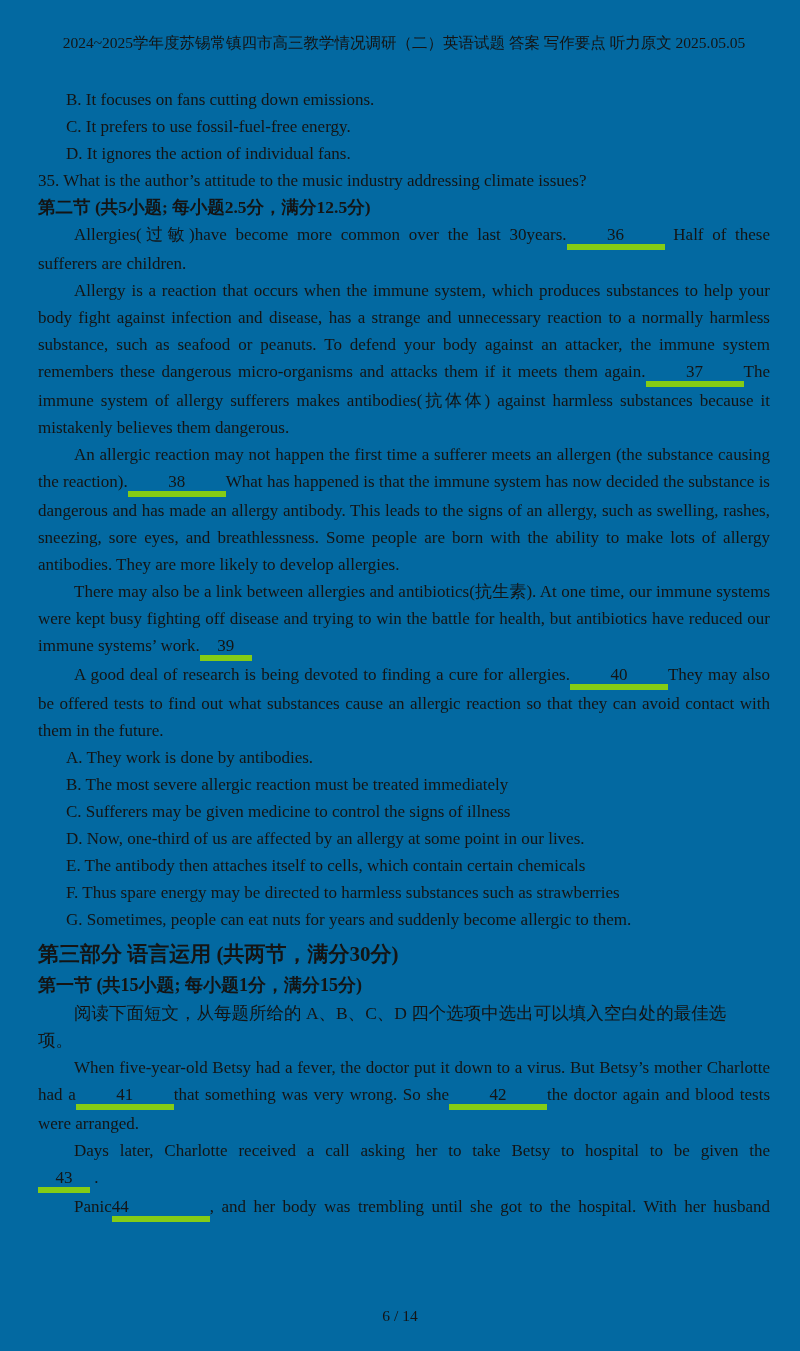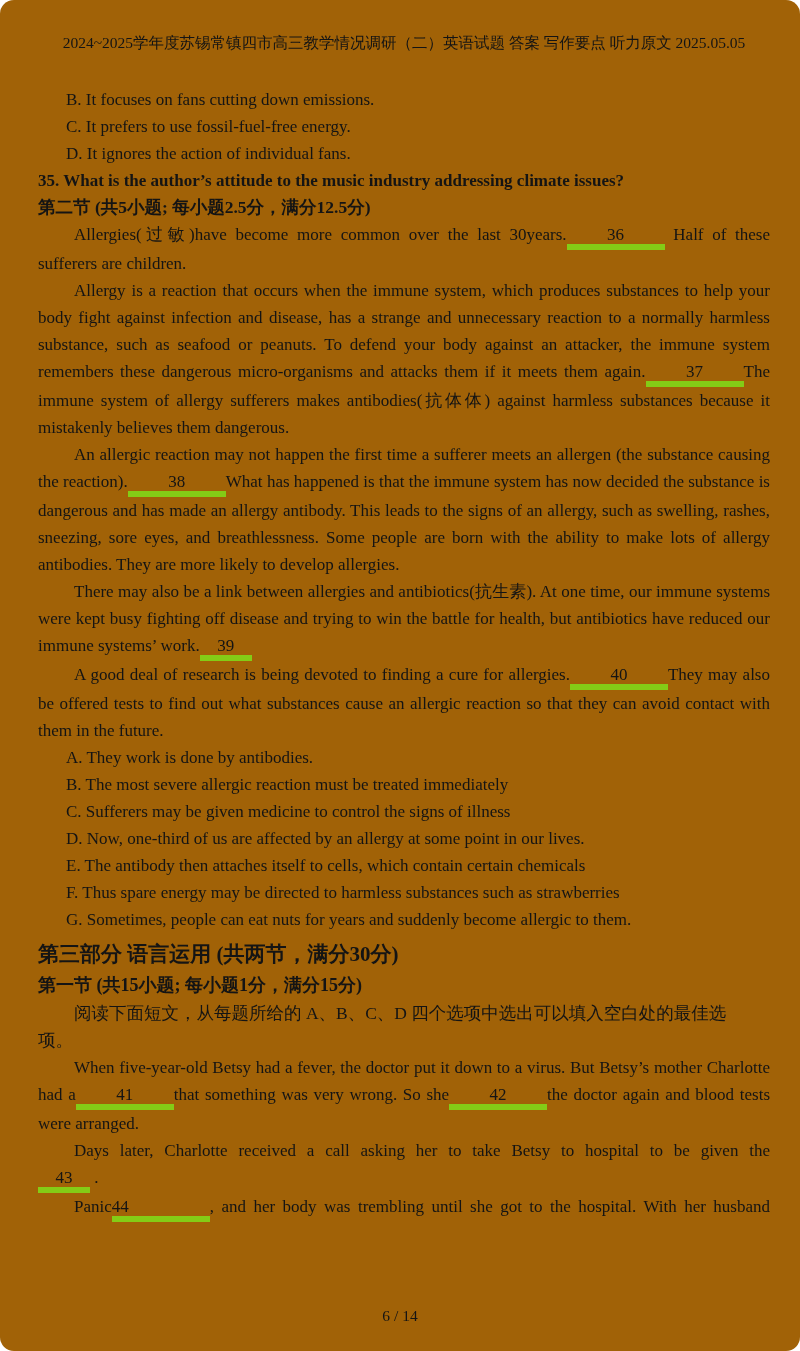--- a/index.html
+++ b/index.html
@@ -1,41 +1,40 @@
 <!DOCTYPE html>
 <html><head>
 <meta charset="utf-8">
 <style>
   html,body{margin:0;padding:0;background:#ffffff;}
   .page{
     position:relative;
     width:800px;height:1351px;
     box-sizing:border-box;
-    background:#a16207;
+    background:#0369a1;
     color:#141414;
     font-family:"Liberation Serif","DejaVu Serif",serif;
     padding:33px 30px 0 38px;
     overflow:hidden;
-    border-radius:14px;
   }
   .header{
     text-align:center;
     font-size:15.5px;
     line-height:20px;
     margin-bottom:33px;
     white-space:nowrap;
   }
   .doc-body{width:732px;margin-top:22px;}
   .blk{
     font-size:17px;
     line-height:27px;
     text-align:justify;
   }
   .opt{padding-left:28px;text-align:left;}
-  .question{text-align:left;font-weight:bold;}
+  .question{text-align:left;}
   .para{text-indent:36px;}
   .cont{text-align:left;}
   .stretch{text-align:justify;text-align-last:justify;}
   .cn-para{text-indent:36px;font-size:17.5px;}
   .cn-heading{font-weight:bold;font-size:17.5px;}
   .cn-heading-lg{font-weight:bold;font-size:21px;line-height:31px;padding-top:6px;}
   .cn-heading-md{font-weight:bold;font-size:18px;line-height:30px;}
   .choices{display:flex;padding-left:29px;text-align:left;}
   .choice{display:block;}
   .choice:nth-child(1){width:155px;}

